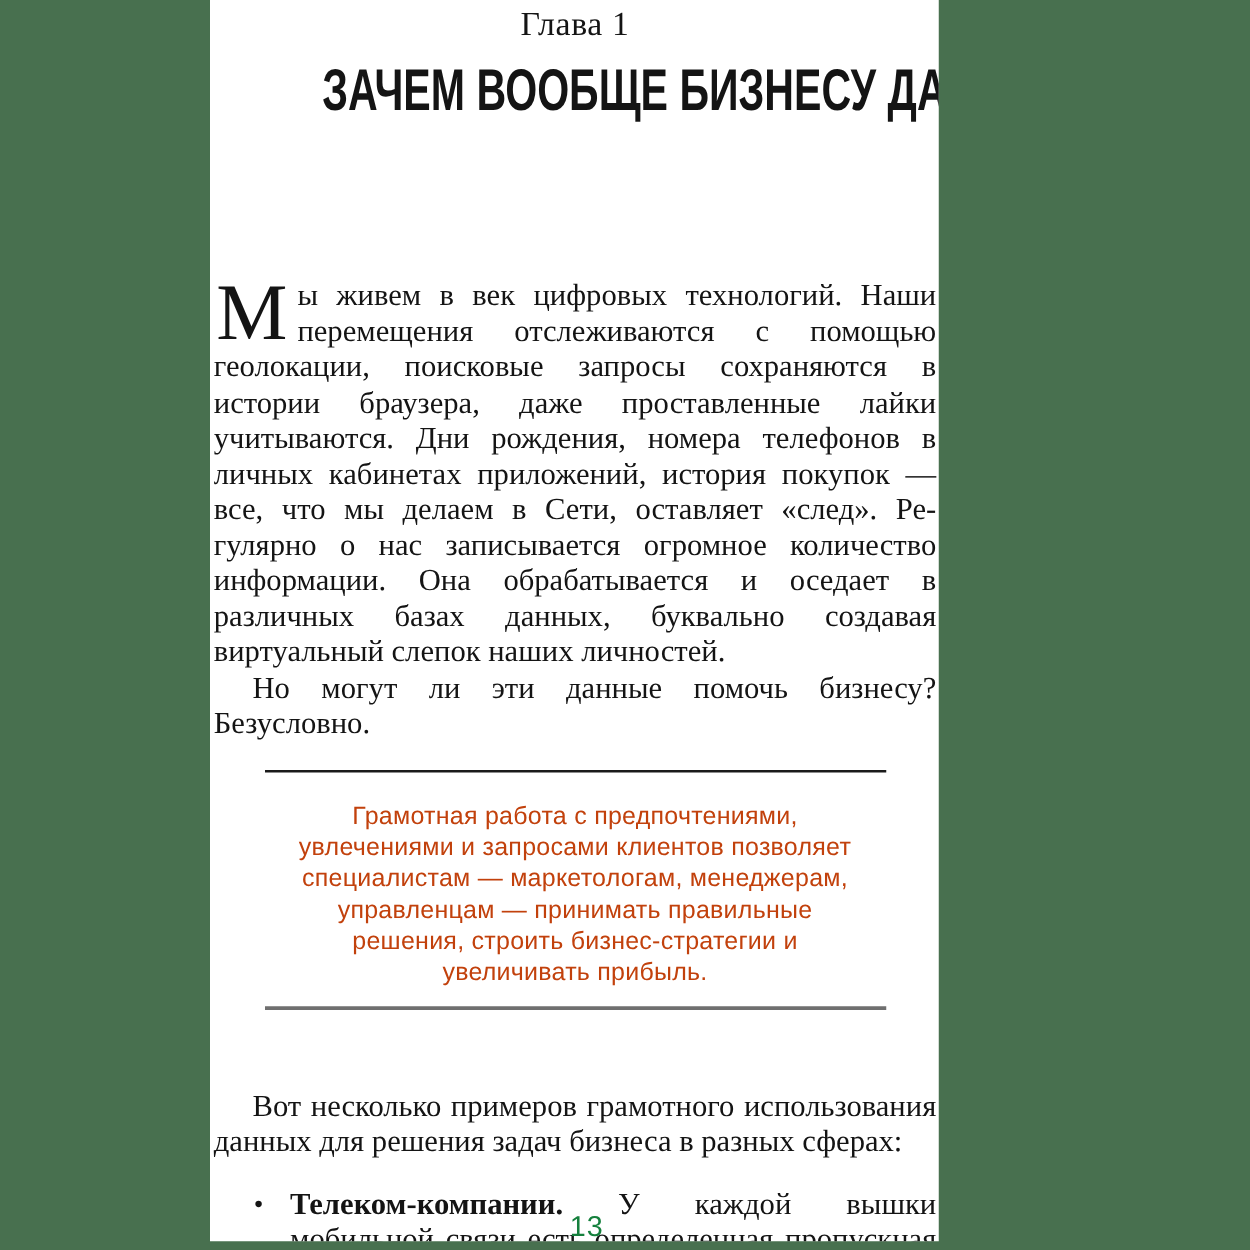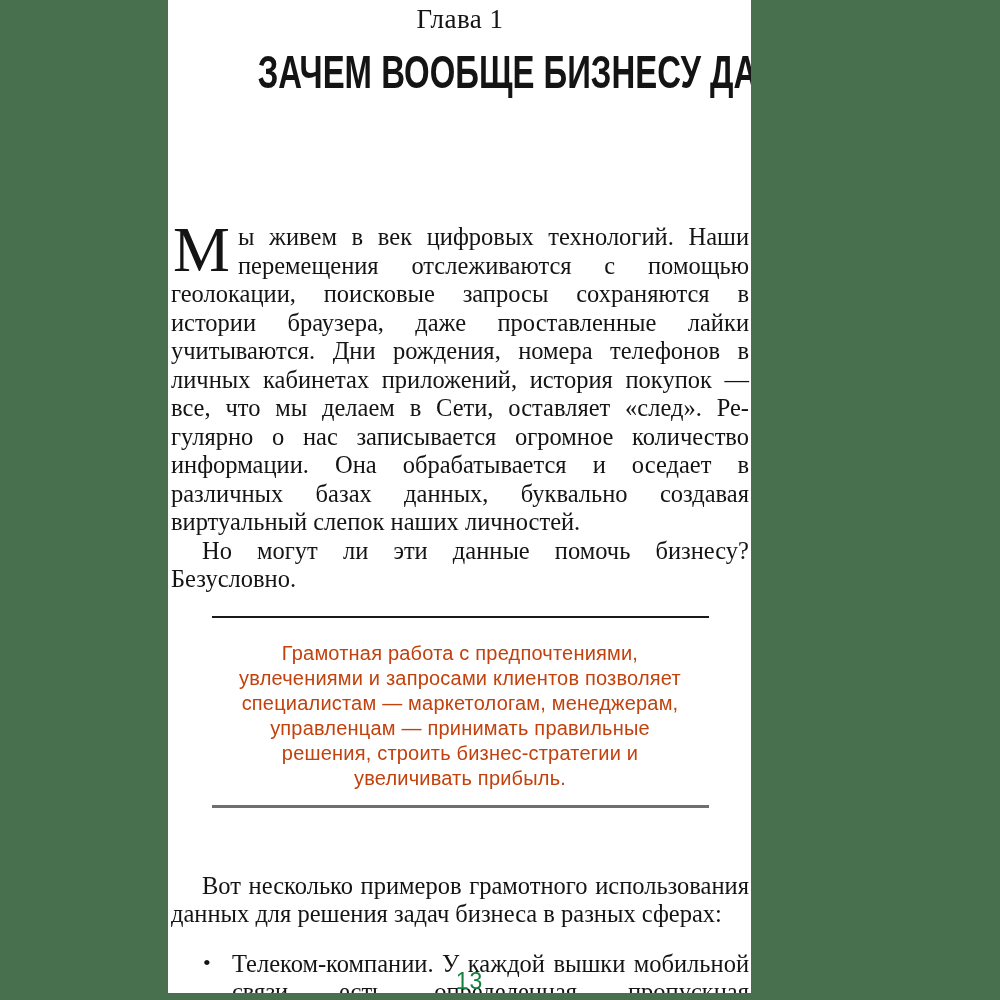--- a/index.html
+++ b/index.html
@@ -88,21 +88,21 @@
     margin-top: 21px;
     padding-left: 61px;
   }
   .bullet-list li { position: relative; }
   .bullet-icon {
     position: absolute;
     left: -29px;
     top: -1px;
     font-size: 22px;
   }
-  .list-item-lead { font-weight: 400; }
+  .list-item-lead { font-weight: 700; }
   .page-number {
     position: absolute;
     left: 0;
     right: 0;
     top: 968px;
     text-align: center;
     font-family: "Liberation Sans", sans-serif;
     font-size: 23px;
     font-weight: 400;
     color: #15803d;

